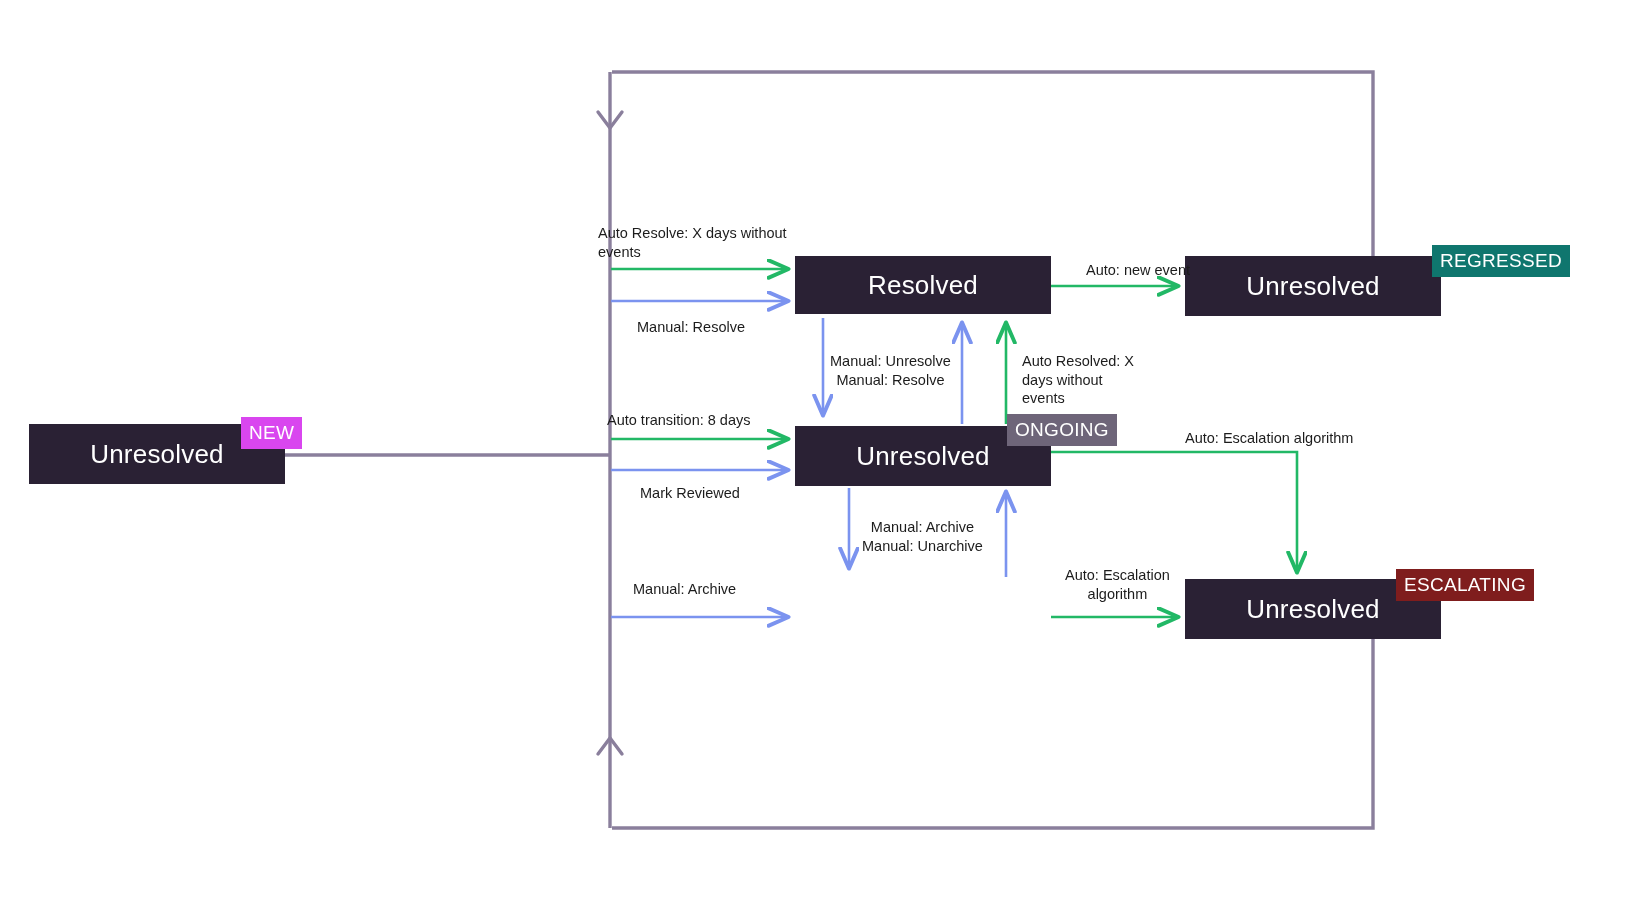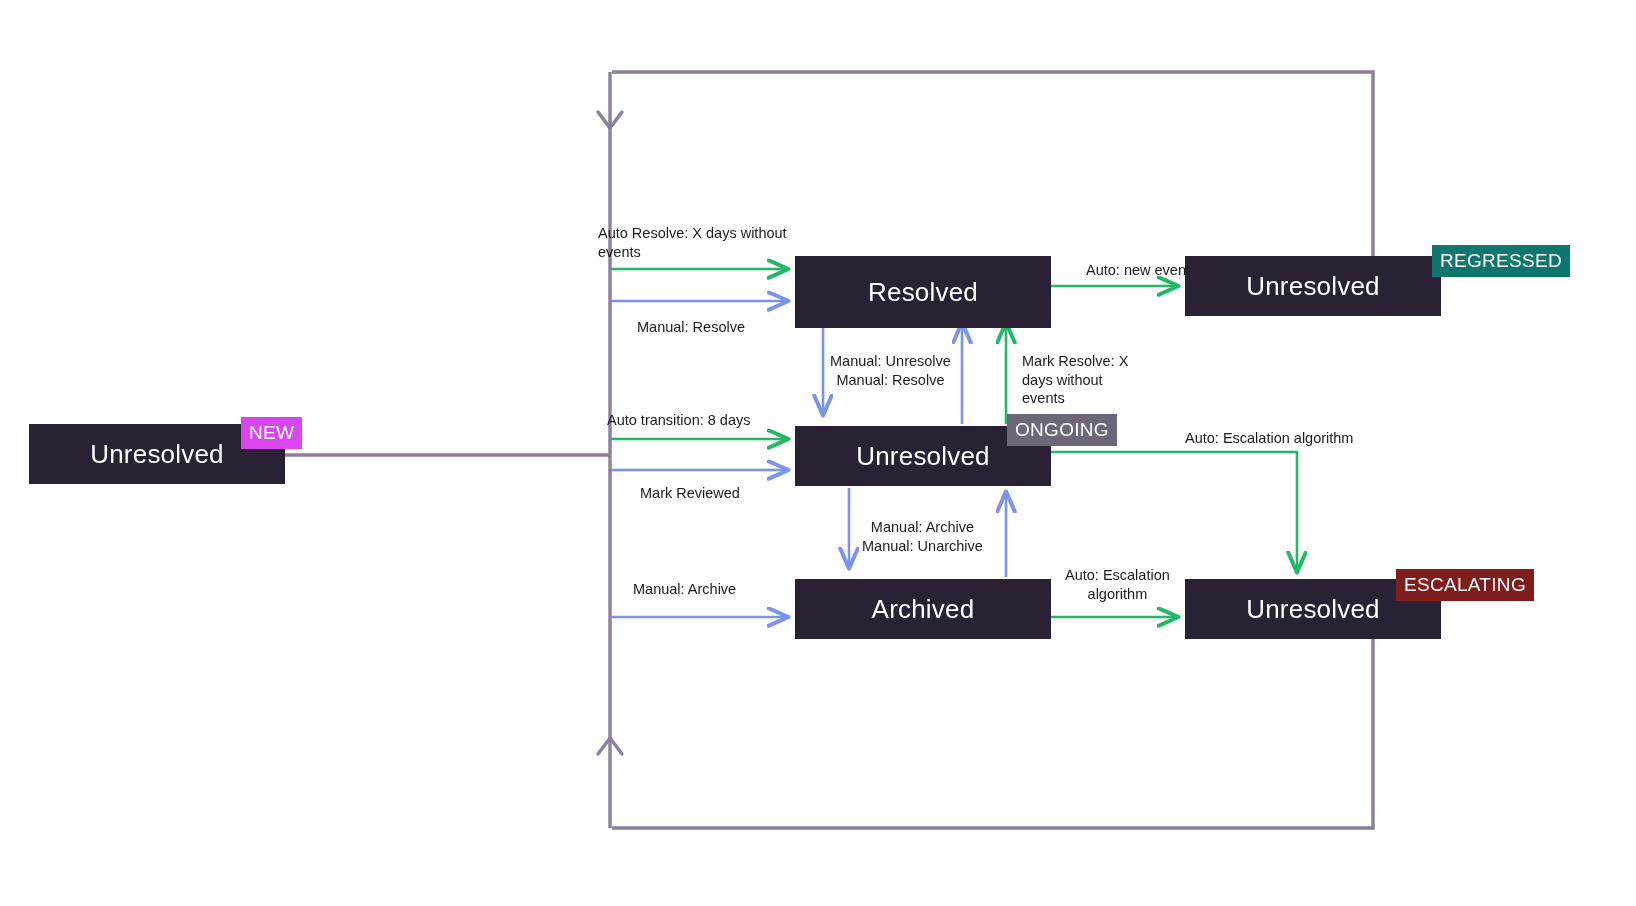--- a/index.html
+++ b/index.html
@@ -130,31 +130,28 @@
     </g>
     <g>
       <path d="M1006,577 L1006,494" fill="none" stroke="#7b93ef" stroke-width="2.6" marker-end="url(#ah-blue)"></path>
     </g>
   </svg>
 
   <div class="node" style="left:29px; top:424px; width:256px; height:60px;">
     <span>Unresolved</span>
   </div>
 
-  <div class="node" style="left:795px; top:256px; width:256px; height:72px;">
+  <div class="node" style="left:795px; top:256px; width:256px; height:58px;">
     <span>Resolved</span>
   </div>
 
   <div class="node" style="left:795px; top:426px; width:256px; height:60px;">
     <span>Unresolved</span>
   </div>
 
-  <div class="node" style="left:795px; top:579px; width:256px; height:60px;">
-    <span>Archived</span>
-  </div>
 
   <div class="node" style="left:1185px; top:256px; width:256px; height:60px;">
     <span>Unresolved</span>
   </div>
 
   <div class="node" style="left:1185px; top:579px; width:256px; height:60px;">
     <span>Unresolved</span>
   </div>
 
   <div class="badge" style="left:241px; top:417px; background:#d946ef;">
@@ -176,21 +173,21 @@
   <div class="edge-label" style="left:598px; top:224px;">Auto Resolve: X days without
 events</div>
 
   <div class="edge-label" style="left:637px; top:318px;">Manual: Resolve</div>
 
   <div class="edge-label" style="left:1086px; top:261px;">Auto: new event</div>
 
   <div class="edge-label el-center" style="left:830px; top:352px;">Manual: Unresolve
 Manual: Resolve</div>
 
-  <div class="edge-label" style="left:1022px; top:352px;">Mark Resolve: X
+  <div class="edge-label" style="left:1022px; top:352px;">Auto Resolved: X
 days without
 events</div>
 
   <div class="edge-label" style="left:607px; top:411px;">Auto transition: 8 days</div>
 
   <div class="edge-label" style="left:640px; top:484px;">Mark Reviewed</div>
 
   <div class="edge-label" style="left:1185px; top:429px;">Auto: Escalation algorithm</div>
 
   <div class="edge-label el-center" style="left:862px; top:518px;">Manual: Archive

